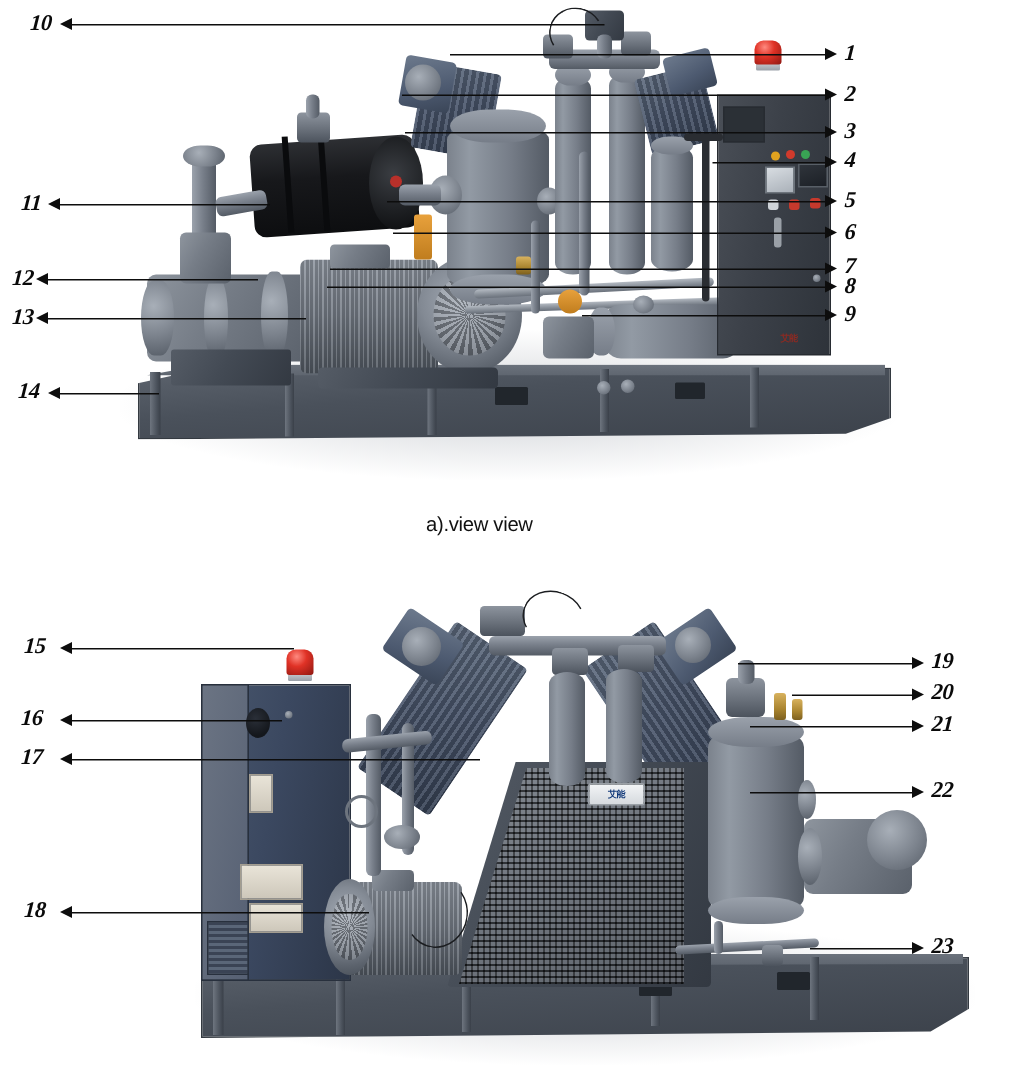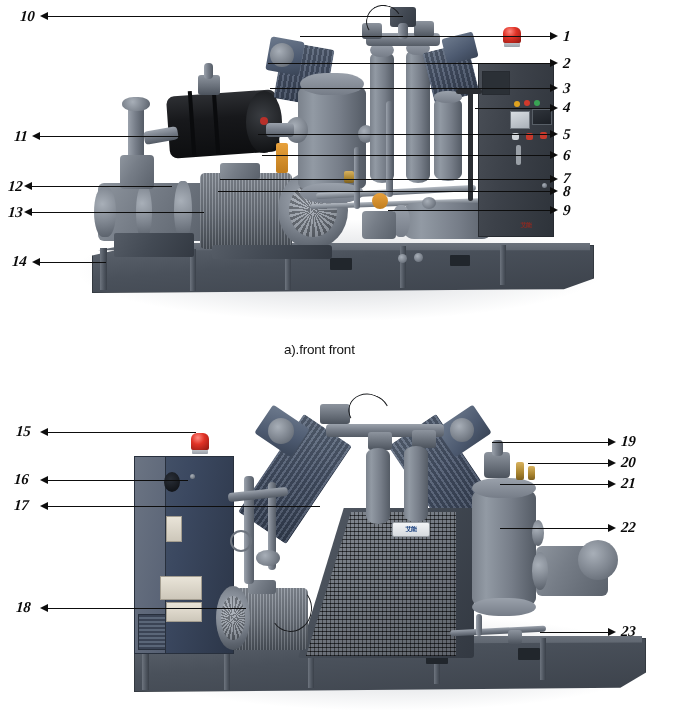--- a/index.html
+++ b/index.html
@@ -459,21 +459,21 @@
   <div class="callout" style="left:8px; top:179px;">12</div>
 
   <div class="leader" style="left:32px; top:212px; width:172px;"></div>
   <div class="arrow left" style="left:24px; top:208px;"></div>
   <div class="callout" style="left:8px; top:205px;">13</div>
 
   <div class="leader" style="left:40px; top:262px; width:66px;"></div>
   <div class="arrow left" style="left:32px; top:258px;"></div>
   <div class="callout" style="left:12px; top:254px;">14</div>
 
-  <div class="caption" style="left:284px; top:342px;">a).front front</div>
+  <div class="caption" style="left:284px; top:342px;">a).view view</div>
 
   <div class="photo" style="left:120px; top:390px; width:545px; height:325px;">
 
     <div class="soft-shadow" style="left:10px; top:225px; width:520px; height:95px;"></div>
 
     <div class="skid" style="left:14px; top:248px; width:510px; height:52px;
          clip-path: polygon(0% 28%, 5% 12%, 100% 0%, 100% 64%, 95% 92%, 0% 100%);"></div>
     <div class="skid-top" style="left:18px; top:246px; width:504px; height:12px;
          clip-path: polygon(0% 70%, 6% 0%, 100% 0%, 100% 55%);"></div>
     <div class="skid-rib" style="left:22px; top:254px; width:7px; height:46px;"></div>

